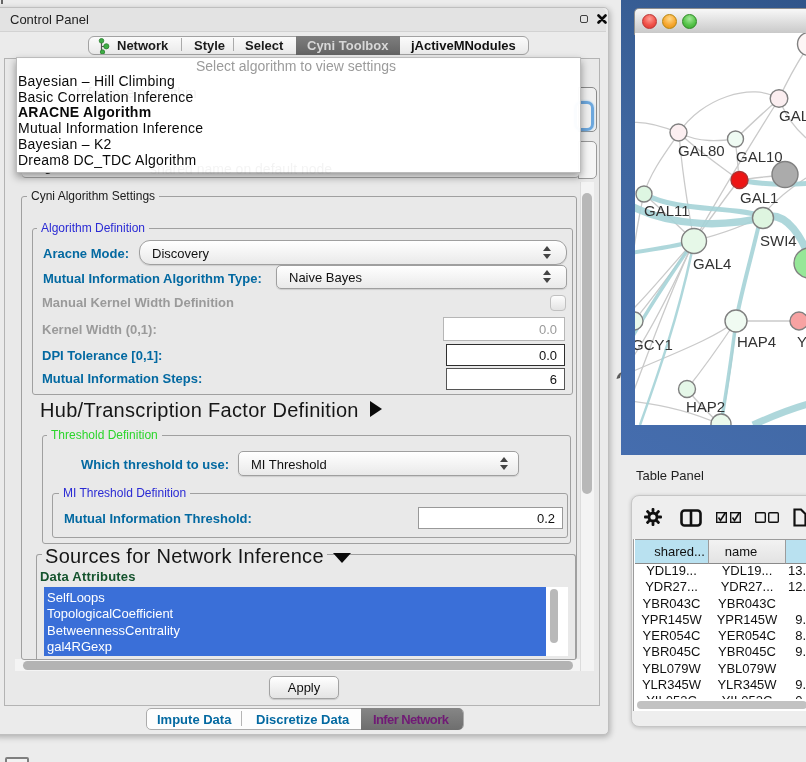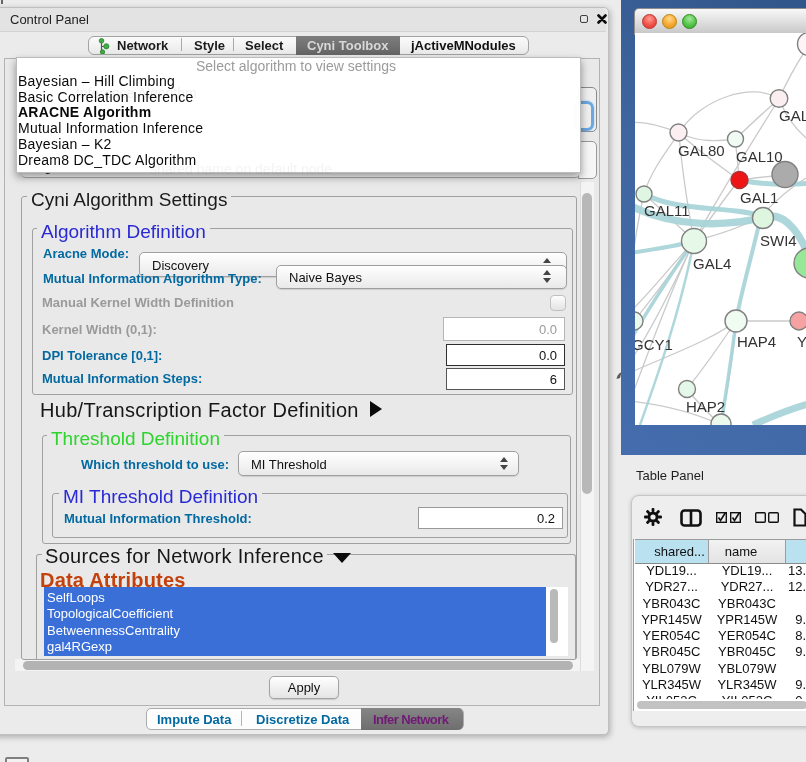--- a/index.html
+++ b/index.html
@@ -3,21 +3,21 @@
 <meta charset="utf-8">
 <style>
   html,body{margin:0;padding:0;}
   body{width:806px;height:762px;background:#ececec;position:relative;overflow:hidden;
        font-family:"Liberation Sans",sans-serif;-webkit-font-smoothing:antialiased;}
   .abs{position:absolute;}
   .lbl{font-size:13px;color:#0369a1;white-space:nowrap;}
   .bold{font-weight:bold;}
   .gray{color:#9a9a9a;}
   .gbox{position:absolute;border:1px solid #a0a0a0;border-radius:3px;}
-  .gtitle{position:absolute;font-size:19px;background:#e9e9e9;padding:0 4px;white-space:nowrap;}
+  .gtitle{position:absolute;font-size:12px;background:#e9e9e9;padding:0 4px;white-space:nowrap;}
   .combo{position:absolute;border:1px solid #9f9f9f;border-radius:5px;
          background:linear-gradient(#ffffff, #f2f2f2 60%, #e9e9e9);
          box-shadow:0 1px 1px rgba(0,0,0,0.12);}
   .combo .ctext{position:absolute;left:12px;top:50%;transform:translateY(-50%);font-size:13px;color:#111;}
   .arr{position:absolute;width:9px;}
   .arr:before,.arr:after{content:"";position:absolute;left:0;border-left:4.5px solid transparent;border-right:4.5px solid transparent;}
   .arr:before{top:0;border-bottom:5px solid #444;}
   .arr:after{bottom:0;border-top:5px solid #444;}
   .inp{position:absolute;background:#fff;font-size:13px;color:#111;}
   .inp span{position:absolute;right:7px;top:50%;transform:translateY(-50%);}
@@ -72,21 +72,21 @@
 <div class="abs" style="left:15px;top:659px;width:565px;height:12px;background:#f4f4f4;"></div>
 <div class="abs" style="left:23px;top:661px;width:550px;height:9px;background:#b3b3b3;border-radius:4.5px;"></div>
 
 <div class="gbox" style="left:21px;top:196px;width:554px;height:462px;"></div>
 <div class="gtitle" style="left:27px;top:189px;color:#1a1a1a;">Cyni Algorithm Settings</div>
 
 <div class="gbox" style="left:32px;top:228px;width:539px;height:165px;"></div>
 <div class="gtitle" style="left:37px;top:221px;color:#2a2ad4;">Algorithm Definition</div>
 
 <div class="abs lbl bold" style="left:43px;top:246px;">Aracne Mode:</div>
-<div class="combo" style="left:139px;top:252px;width:426px;height:23px;">
+<div class="combo" style="left:139px;top:240px;width:426px;height:23px;border-radius:11px;">
   <div class="ctext">Discovery</div>
     <div class="arr" style="right:14px;top:5px;height:13px;"></div>
 </div>
 <div class="abs lbl bold" style="left:43px;top:271px;">Mutual Information Algorithm Type:</div>
 <div class="combo" style="left:276px;top:265px;width:289px;height:22px;">
   <div class="ctext">Naive Bayes</div>
     <div class="arr" style="right:14px;top:4px;height:13px;"></div>
 </div>
 <div class="abs lbl bold gray" style="left:42px;top:295px;">Manual Kernel Width Definition</div>
 <div class="abs" style="left:550px;top:295px;width:14px;height:14px;background:linear-gradient(#fdfdfd,#e3e3e3);border:1px solid #c0c0c0;border-radius:4px;"></div>
@@ -117,21 +117,21 @@
 <div class="gbox" style="left:52px;top:493px;width:514px;height:43px;"></div>
 <div class="gtitle" style="left:59px;top:486px;color:#2a2ad4;">MI Threshold Definition</div>
 <div class="abs lbl bold" style="left:56px;top:511px;margin-left:8px;">Mutual Information Threshold:</div>
 <div class="inp" style="left:418px;top:507px;width:143px;height:20px;border:1px solid #999;">
     <span>0.2</span>
   </div>
 
 <div class="gbox" style="left:36px;top:554px;width:538px;height:104px;border-bottom:none;border-radius:3px 3px 0 0;"></div>
 <div class="abs" style="left:42px;top:545px;font-size:20px;letter-spacing:0.3px;color:#161616;background:#e9e9e9;padding:0 3px;white-space:nowrap;">Sources for Network Inference</div>
 <div class="abs" style="left:333px;top:553px;width:0;height:0;border-left:9px solid transparent;border-right:9px solid transparent;border-top:10px solid #0a0a0a;"></div>
-<div class="abs bold" style="left:40px;top:569px;font-size:20px;letter-spacing:0.2px;color:#c2410c;white-space:nowrap;">Data Attributes</div>
+<div class="abs bold" style="left:40px;top:569px;font-size:13px;letter-spacing:0.2px;color:#14532d;white-space:nowrap;">Data Attributes</div>
 
 <div class="abs" style="left:44px;top:587px;width:524px;height:69px;background:#ffffff;"></div>
 <div class="abs" style="left:44px;top:587px;width:502px;height:69px;background:#3a6fd8;"></div>
 <div class="abs" style="left:47px;top:590px;font-size:13px;color:#fff;line-height:16.3px;">SelfLoops<br>TopologicalCoefficient<br>BetweennessCentrality<br>gal4RGexp</div>
 <div class="abs" style="left:550px;top:589px;width:8px;height:54px;background:#b9b9b9;border-radius:4px;"></div>
 
 <div class="abs" style="left:269px;top:676px;width:68px;height:21px;border:1px solid #a3a3a3;border-radius:5px;
      background:linear-gradient(#ffffff,#eeeeee 60%,#e4e4e4);box-shadow:0 1px 1px rgba(0,0,0,0.15);
      font-size:13px;color:#111;text-align:center;line-height:21px;">Apply</div>
 

